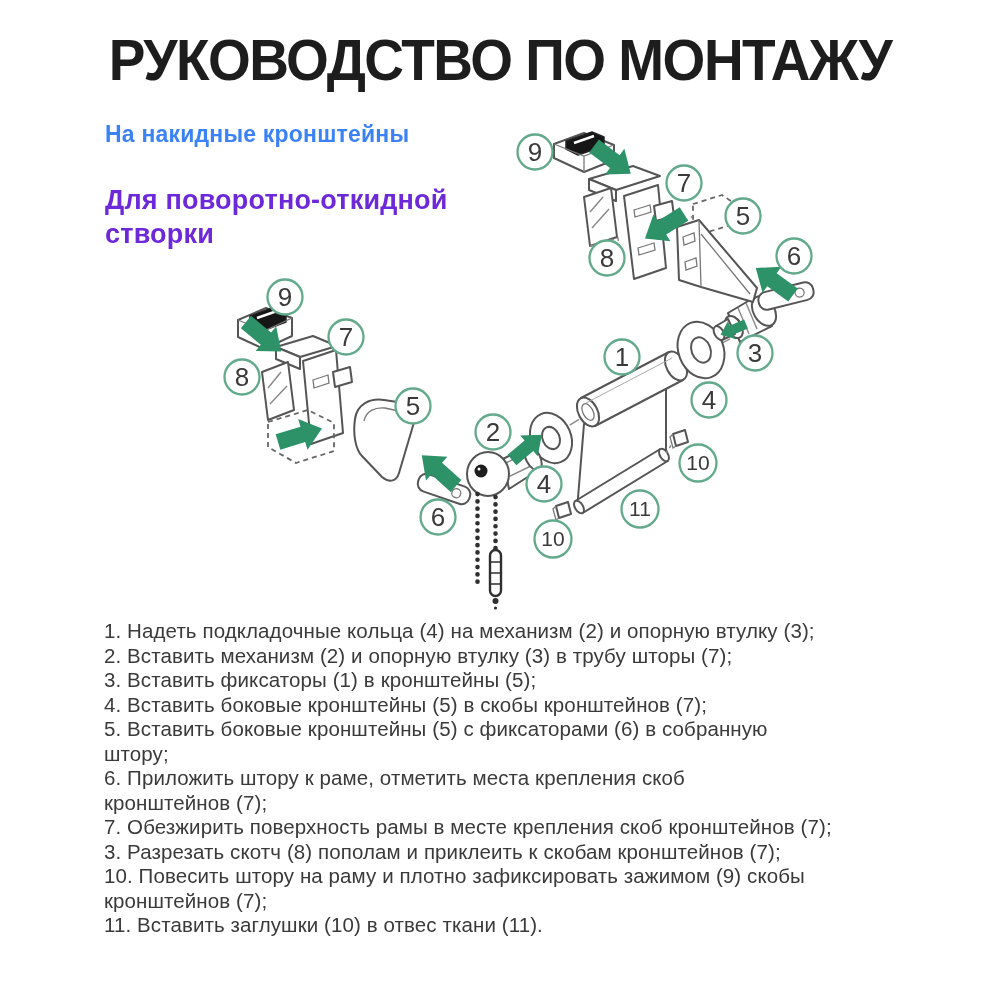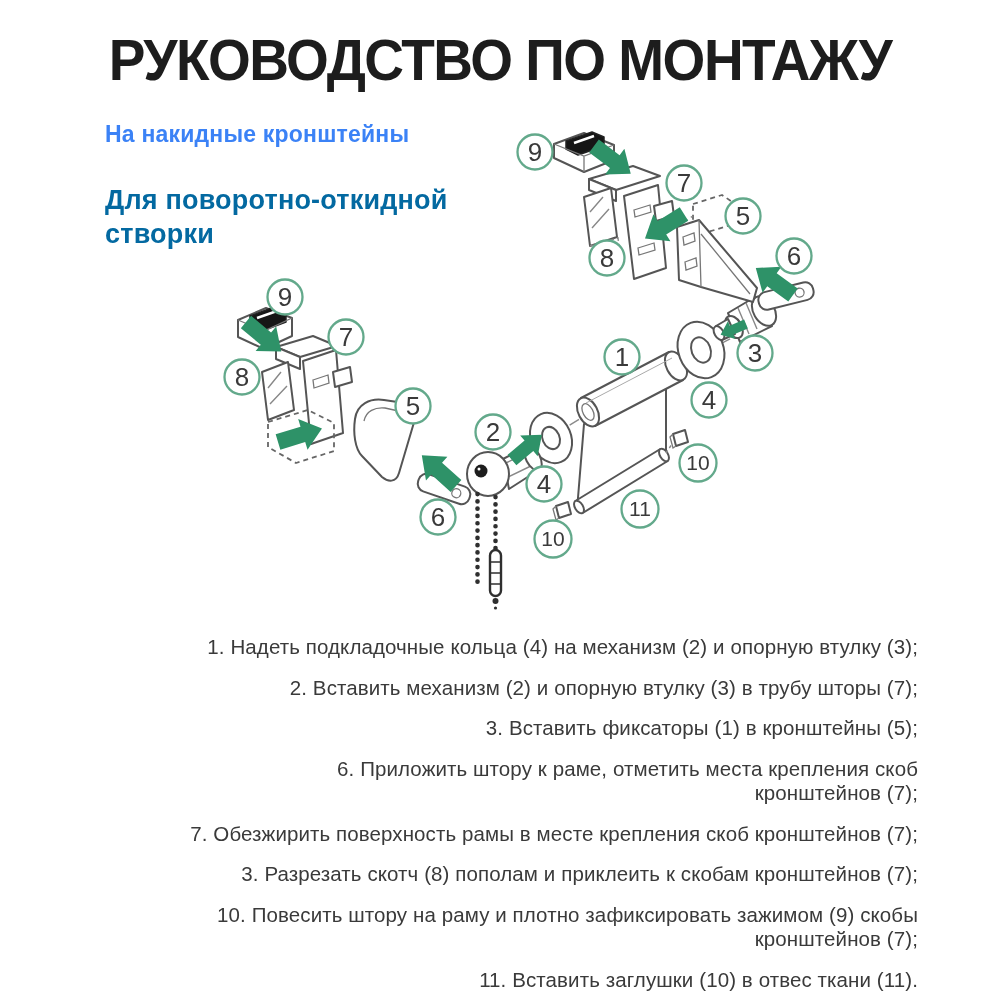--- a/index.html
+++ b/index.html
@@ -22,42 +22,42 @@
     position:absolute;left:105px;top:183px;width:400px;
     font-size:27px;font-weight:700;line-height:34px;
     white-space:pre-line;letter-spacing:0.2px;
   }
   svg.diagram{position:absolute;left:0;top:0;}
   .instructions{
     position:absolute;left:104px;top:619px;width:830px;
     font-size:20.5px;line-height:24.5px;color:#3a3a3a;
     letter-spacing:0.1px;
   }
-  .instructions .item{white-space:pre-line;margin:16px;text-align:right;}
+  .instructions .item{white-space:pre-line;margin:0;}
   
   .part{fill:#ffffff;stroke:#555555;stroke-width:2;stroke-linejoin:round;}
   .part-thin{fill:none;stroke:#777777;stroke-width:1.3;}
   .dashedpart{fill:none;stroke:#666666;stroke-width:1.8;stroke-dasharray:5 4;stroke-linejoin:round;}
   .axis{fill:none;stroke:#8a8a8a;stroke-width:1.4;stroke-dasharray:11 4 2 4;}
   .hatch{stroke:#888888;stroke-width:1.4;fill:none;}
   .blackpart{stroke:#222222;stroke-width:1.5;stroke-linejoin:round;}
   .chain{stroke:#2f2f2f;stroke-width:4.6;stroke-dasharray:0.1 7.2;stroke-linecap:round;fill:none;}
   .badge-num{font-family:"Liberation Sans",sans-serif;font-size:26px;fill:#3a3a3a;text-anchor:middle;}
   .badge-num.small{font-size:21px;}
 </style>
 </head>
 <body>
 
 <div class="page">
 
   <h1 class="title">РУКОВОДСТВО ПО МОНТАЖУ</h1>
 
   <div class="subtitle">На накидные кронштейны</div>
 
-  <div class="green-heading" id="green-heading" style="color: #0369a1;">Для поворотно-откидной
+  <div class="green-heading" id="green-heading" style="color: #6d28d9;">Для поворотно-откидной
 створки</div>
 
   <svg class="diagram" width="1000" height="1000" viewBox="0 0 1000 1000" xmlns="http://www.w3.org/2000/svg">
 
     <path class="axis" d="M646,383 L764,321"></path>
     <path class="axis" d="M498,469 L596,409"></path>
 
     <g>
       <path class="part" d="M584,424 L666,371 L666,452 L577,510 Z"></path>
     </g>
@@ -286,20 +286,23 @@
           <circle cx="553" cy="539" r="18.5" fill="#ffffff" stroke="#63a98b" stroke-width="2.3"></circle>
           <text x="553" y="546" class="badge-num small">10</text>
         </g>
     </g>
   </svg>
 
   <div class="instructions">
     <p class="item">1. Надеть подкладочные кольца (4) на механизм (2) и опорную втулку (3);</p>
     <p class="item">2. Вставить механизм (2) и опорную втулку (3) в трубу шторы (7);</p>
     <p class="item">3. Вставить фиксаторы (1) в кронштейны (5);</p>
+    <p class="item">4. Вставить боковые кронштейны (5) в скобы кронштейнов (7);</p>
+    <p class="item">5. Вставить боковые кронштейны (5) с фиксаторами (6) в собранную
+штору;</p>
     <p class="item">6. Приложить штору к раме, отметить места крепления скоб
 кронштейнов (7);</p>
     <p class="item">7. Обезжирить поверхность рамы в месте крепления скоб кронштейнов (7);</p>
     <p class="item">3. Разрезать скотч (8) пополам и приклеить к скобам кронштейнов (7);</p>
     <p class="item">10. Повесить штору на раму и плотно зафиксировать зажимом (9) скобы
 кронштейнов (7);</p>
     <p class="item">11. Вставить заглушки (10) в отвес ткани (11).</p>
   </div>
 
 </div>

